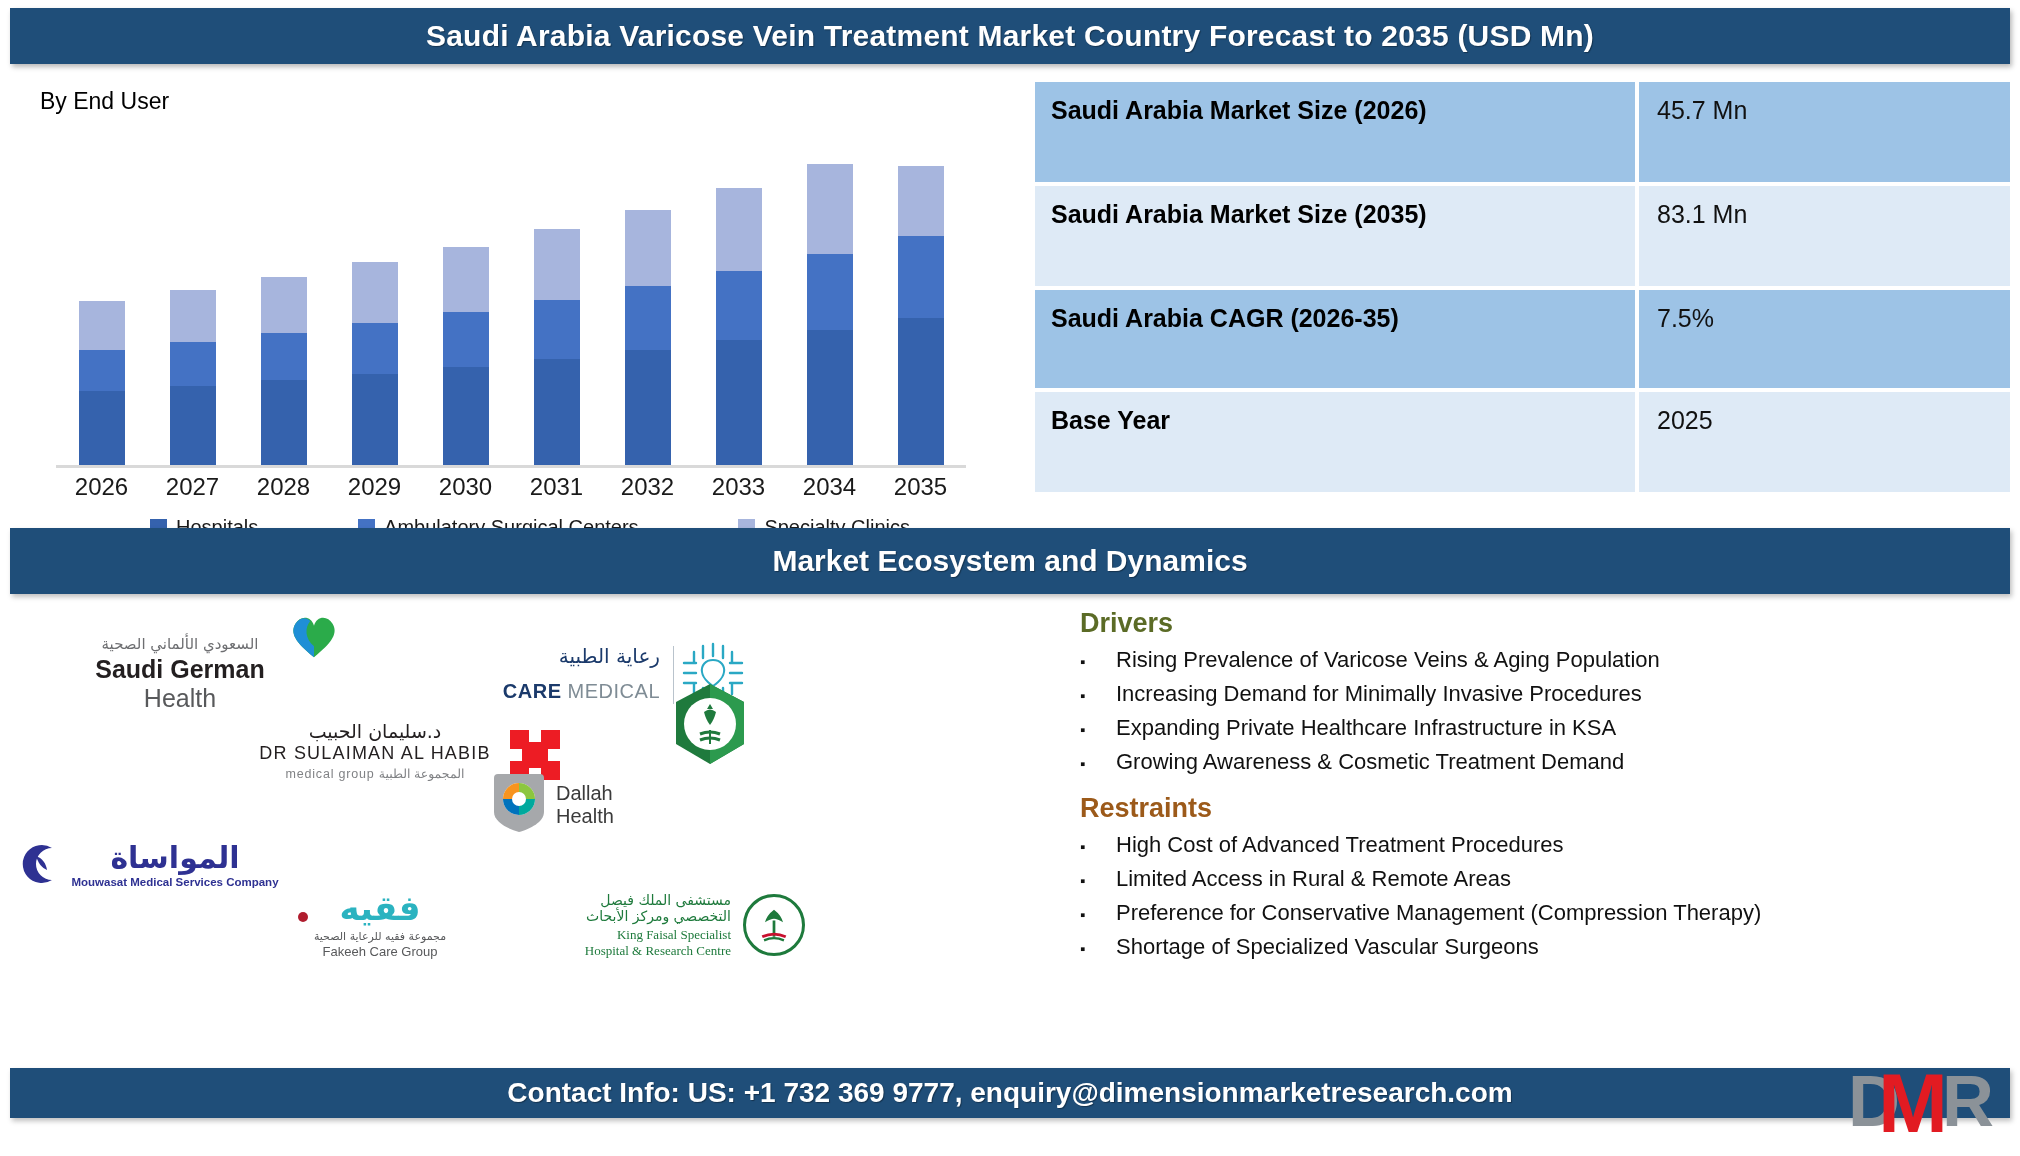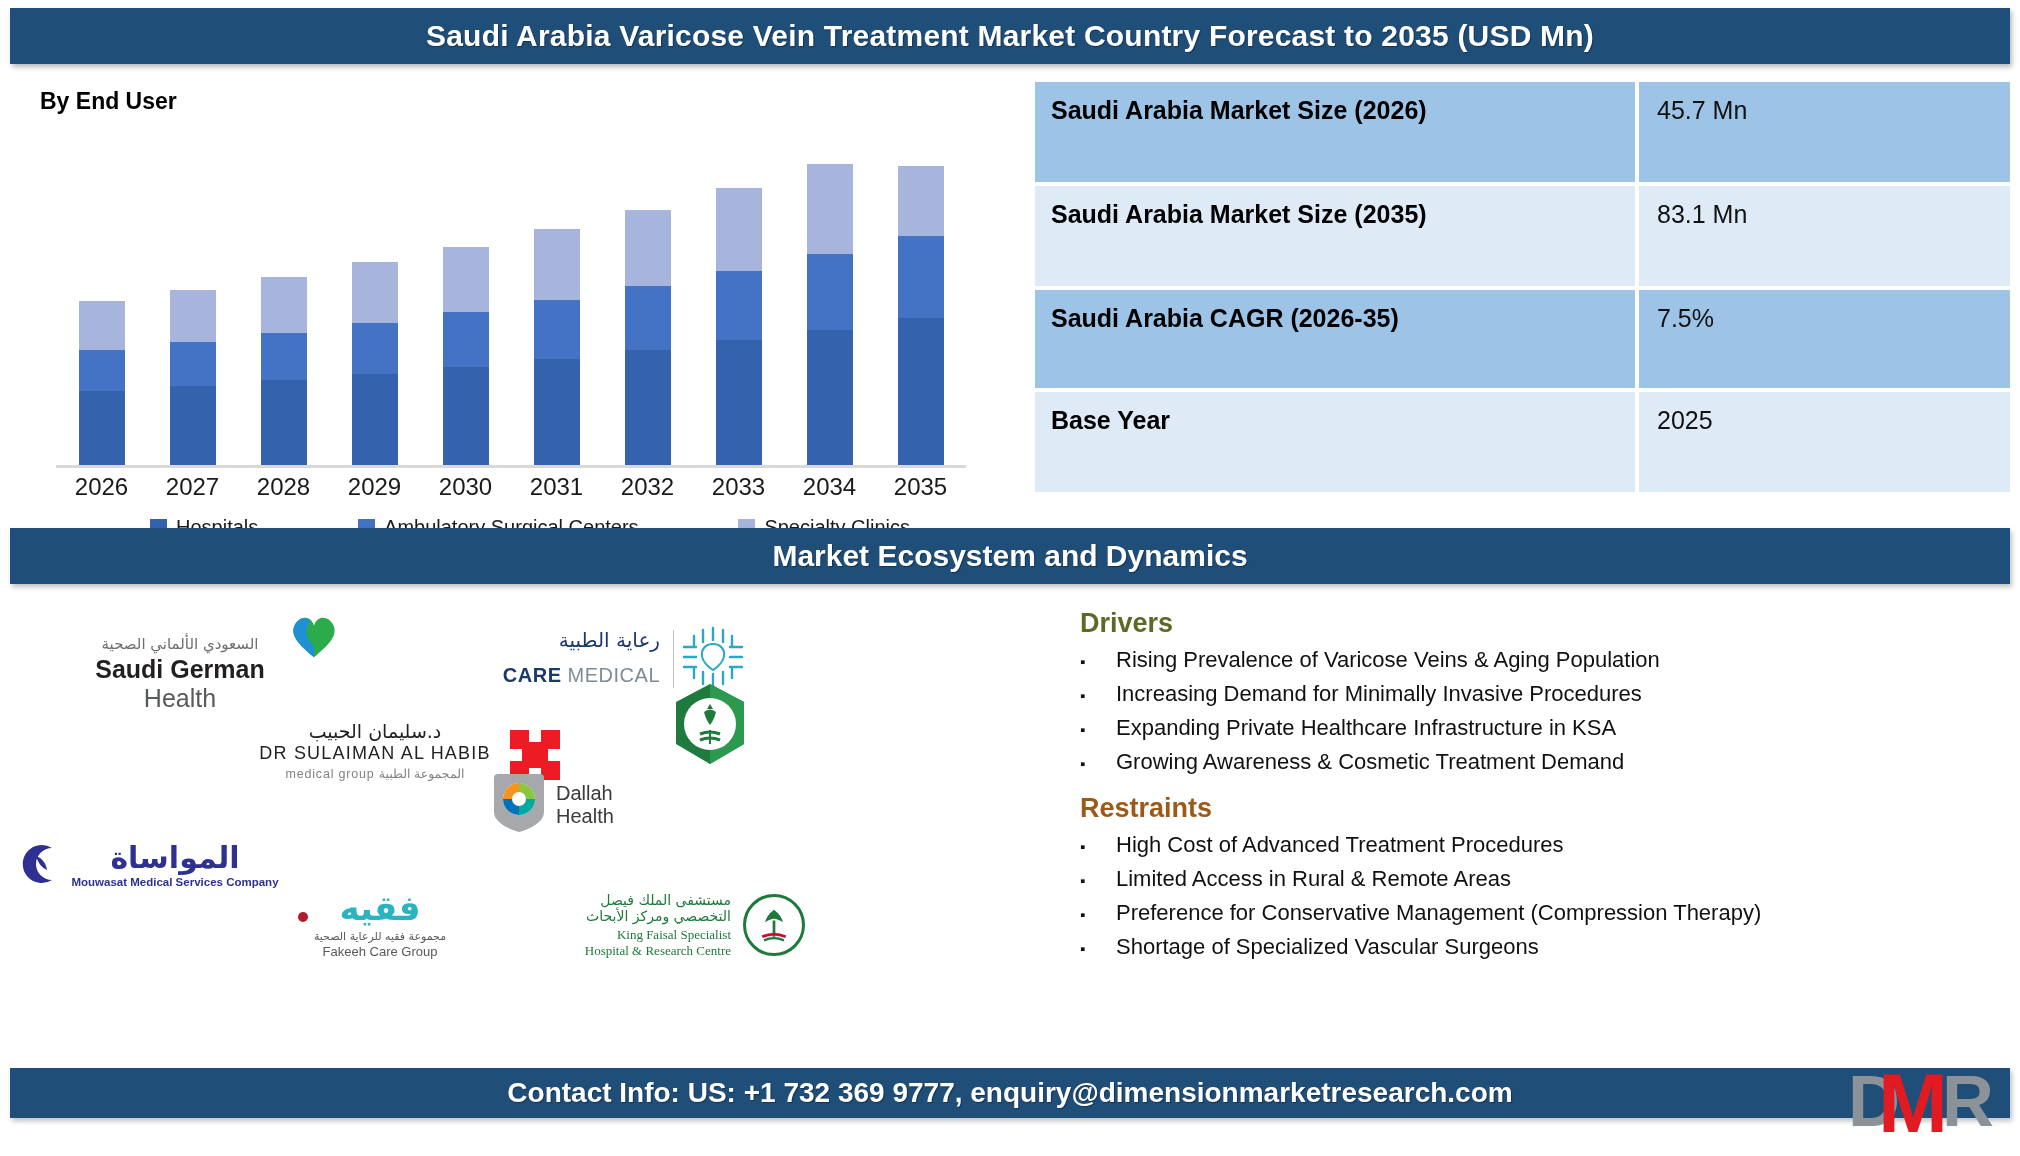--- a/index.html
+++ b/index.html
@@ -18,21 +18,21 @@
     display: flex; align-items: center; justify-content: center;
     box-shadow: 2px 3px 5px rgba(0,0,0,.28);
   }
   .title-band .t {
     color: #ffffff; font-size: 30px; font-weight: bold; letter-spacing: .2px;
     text-shadow: 1px 1px 1px rgba(0,0,0,.35); white-space: nowrap;
   }
 
   
   .chart-panel { position: absolute; left: 10px; top: 78px; width: 980px; height: 420px; background: #fff; }
-  .chart-title { position: absolute; left: 30px; top: 10px; font-size: 23px; font-weight: bold; color: #000; text-align: center; }
+  .chart-title { position: absolute; left: 30px; top: 10px; font-size: 23px; font-weight: normal; color: #000; text-align: center; }
 
   .plot { position: absolute; left: 46px; top: 40px; width: 910px; height: 350px; }
   .axis-line { position: absolute; left: 0; bottom: 0; width: 910px; height: 3px; background: #d9d9d9; }
   .bars { position: absolute; left: 0; bottom: 3px; width: 910px; height: 310px; display: flex; align-items: flex-end; }
   .bar-col { flex: 1 1 0; display: flex; flex-direction: column; justify-content: flex-end; align-items: center; height: 100%; }
   .bar { width: 46px; display: flex; flex-direction: column; justify-content: flex-end; }
   .seg { width: 100%; }
   .seg.sp { background: #a7b5dd; }
   .seg.asc { background: #4472c4; }
   .seg.hos { background: #3562ad; }
@@ -62,21 +62,21 @@
     flex: 1; padding: 14px 0 0 18px; margin-left: 4px;
     font-size: 25px; color: #111;
   }
   .kpi-row.r1 .k, .kpi-row.r1 .v { height: 100px; }
   .kpi-row.r2 .k, .kpi-row.r2 .v { height: 100px; }
   .kpi-row.r3 .k, .kpi-row.r3 .v { height: 98px; }
   .kpi-row.r4 .k, .kpi-row.r4 .v { height: 100px; }
 
   
   .section-band {
-    position: absolute; left: 10px; top: 528px; width: 2000px; height: 56px;
+    position: absolute; left: 10px; top: 528px; width: 2000px; height: 66px;
     background: #1f4e79; display: flex; align-items: center; justify-content: center;
     box-shadow: 2px 3px 5px rgba(0,0,0,.25);
   }
   .section-band .t {
     color: #fff; font-size: 30px; font-weight: bold;
     text-shadow: 1px 1px 1px rgba(0,0,0,.35);
   }
 
   
   .logos { position: absolute; left: 10px; top: 600px; width: 1040px; height: 420px; }
@@ -98,21 +98,21 @@
   .dsh-mark { position: absolute; right: -60px; top: 10px; width: 50px; height: 50px; background: #ed1c24; }
   .dsh-mark i { position: absolute; background: #fff; }
 
   
   .lg-mw { left: 50px; top: 240px; width: 230px; text-align: center; }
   .lg-mw .ar-line { font-size: 30px; color: #2e3192; font-weight: bold; letter-spacing: 1px; }
   .lg-mw .en-line { font-size: 11.5px; color: #2e3192; font-weight: bold; margin-top: 1px; }
   .mw-mark { position: absolute; left: -42px; top: 2px; width: 44px; height: 44px; }
 
   
-  .lg-cm { left: 450px; top: 28px; width: 200px; text-align: right; }
+  .lg-cm { left: 450px; top: 44px; width: 200px; text-align: right; }
   .lg-cm .ar-line { font-size: 20px; color: #1b3a6b; }
   .lg-cm .en-line { font-size: 20px; color: #1b3a6b; font-weight: bold; letter-spacing: .5px; margin-top: 12px; }
   .lg-cm .en-line em { font-style: normal; font-weight: normal; color: #7f8c95; }
   .cm-mark { position: absolute; right: -86px; top: -4px; width: 66px; height: 66px; }
   .cm-div { position: absolute; right: -14px; top: 2px; width: 1px; height: 58px; background: #b9c3cc; }
 
   
   .lg-moh { left: 660px; top: 82px; width: 80px; height: 84px; }
 
   

